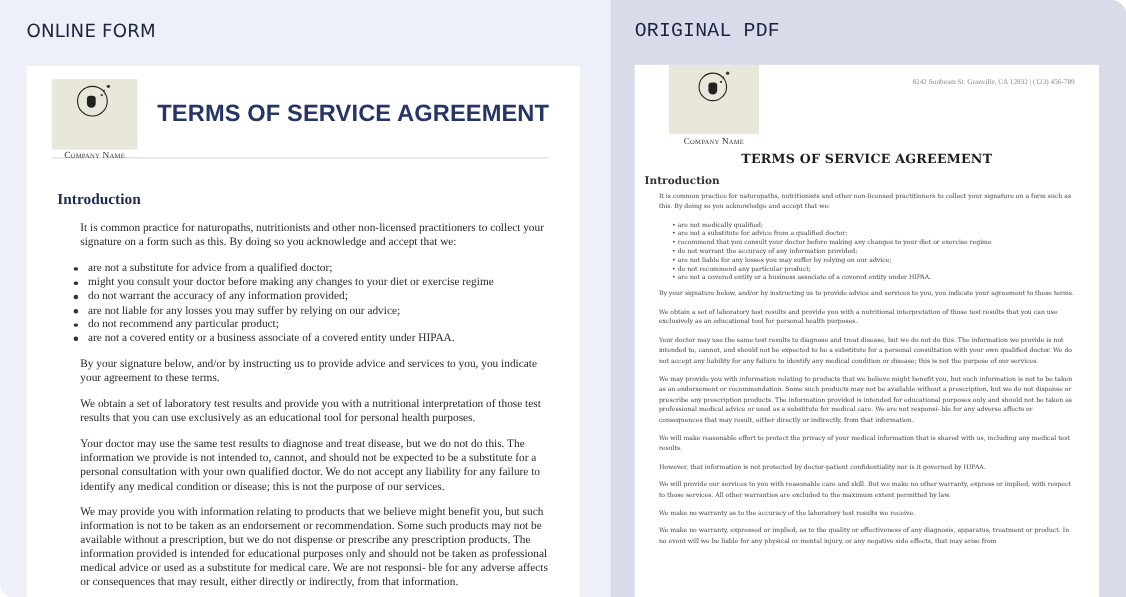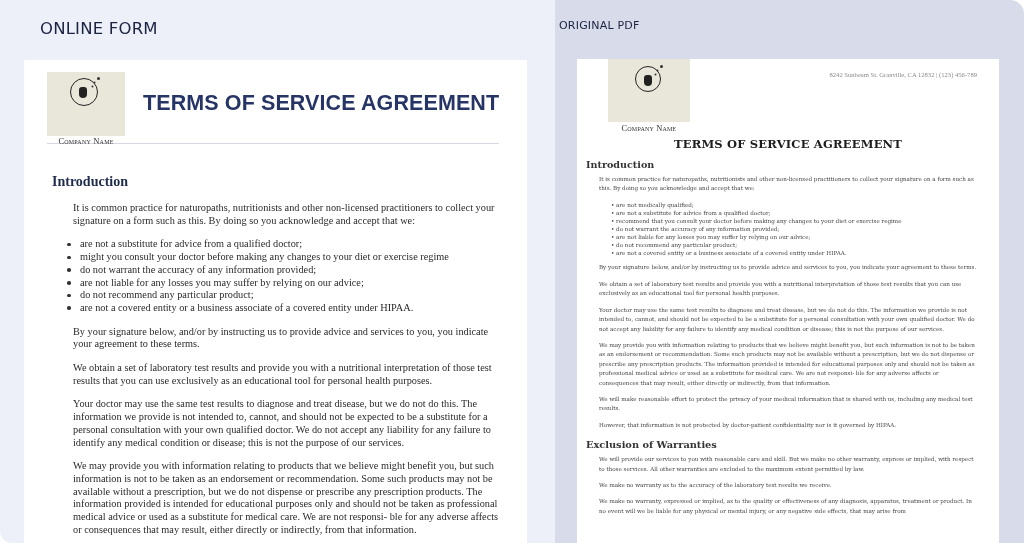--- a/index.html
+++ b/index.html
@@ -9,22 +9,22 @@
   .panel { position: absolute; top: 0; height: 543px; overflow: hidden; }
   .panel-left { left: 0; width: 555px; background: #edf0f9; border-radius: 0 0 0 12px; }
   .panel-right { left: 555px; width: 469px; background: #d8dbe9; border-radius: 0 14px 0 0; }
 
   .panel-label {
     position: absolute; top: 19px;
     font-family: "DejaVu Sans", sans-serif;
     font-size: 16.5px; font-weight: 500; letter-spacing: 0.2px;
     color: #1c2340;
   }
-  .panel-left .panel-label { left: 24px; margin-left: 16px; }
-  .panel-right .panel-label { left: 4px; font-size: 11px; }
+  .panel-left .panel-label { left: 24px; }
+  .panel-right .panel-label { left: 22px; font-size: 18px; font-family: Liberation Mono, monospace; }
 
   
   .form-sheet {
     position: absolute; left: 24px; top: 60px; width: 503px; height: 483px;
     background: #ffffff; overflow: hidden;
   }
   .form-header { position: absolute; left: 23px; top: 12px; width: 452px; height: 72px; border-bottom: 1.5px solid #d6d9e3; }
   .logo-box {
     position: absolute; left: 0; top: 0; width: 78px; height: 64px;
     background: #e9e7da;
@@ -152,19 +152,18 @@
         <li>do not recommend any particular product;</li>
         <li>are not a covered entity or a business associate of a covered entity under HIPAA.</li>
       </ul>
       <p class="pdf-p">By your signature below, and/or by instructing us to provide advice and services to you, you indicate your agreement to these terms.</p>
       <p class="pdf-p">We obtain a set of laboratory test results and provide you with a nutritional interpretation of those test results that you can use exclusively as an educational tool for personal health purposes.</p>
       <p class="pdf-p">Your doctor may use the same test results to diagnose and treat disease, but we do not do this. The information we provide is not intended to, cannot, and should not be expected to be a substitute for a personal consultation with your own qualified doctor. We do not accept any liability for any failure to identify any medical condition or disease; this is not the purpose of our services.</p>
       <p class="pdf-p">We may provide you with information relating to products that we believe might benefit you, but such information is not to be taken as an endorsement or recommendation. Some such products may not be available without a prescription, but we do not dispense or prescribe any prescription products. The information provided is intended for educational purposes only and should not be taken as professional medical advice or used as a substitute for medical care. We are not responsi- ble for any adverse affects or consequences that may result, either directly or indirectly, from that information.</p>
       <p class="pdf-p">We will make reasonable effort to protect the privacy of your medical information that is shared with us, including any medical test results.</p>
       <p class="pdf-p">However, that information is not protected by doctor-patient confidentiality nor is it governed by HIPAA.</p>
 
-      <h2 class="pdf-h2 sec">Exclusion of Warranties</h2>
       <p class="pdf-p">We will provide our services to you with reasonable care and skill. But we make no other warranty, express or implied, with respect to those services. All other warranties are excluded to the maximum extent permitted by law.</p>
       <p class="pdf-p">We make no warranty as to the accuracy of the laboratory test results we receive.</p>
       <p class="pdf-p">We make no warranty, expressed or implied, as to the quality or effectiveness of any diagnosis, apparatus, treatment or product. In no event will we be liable for any physical or mental injury, or any negative side effects, that may arise from</p>
     </div>
   </div>
 </section>
 
 </body></html>

